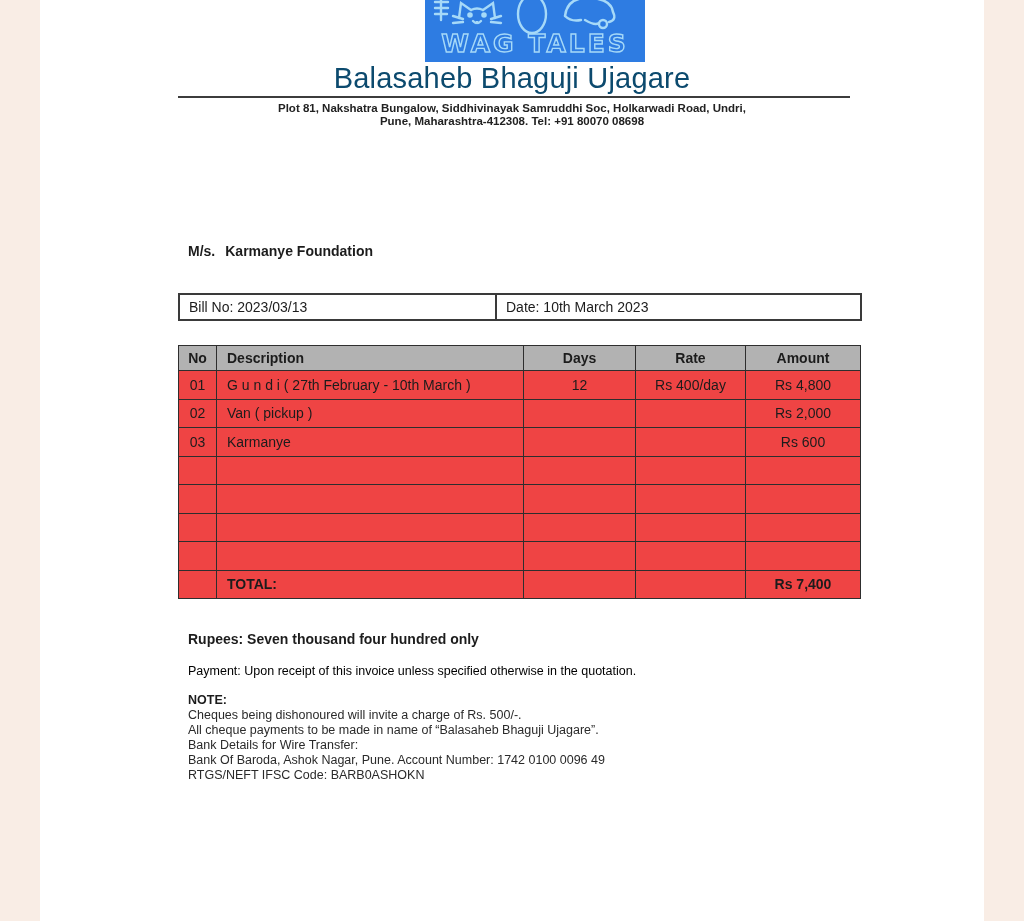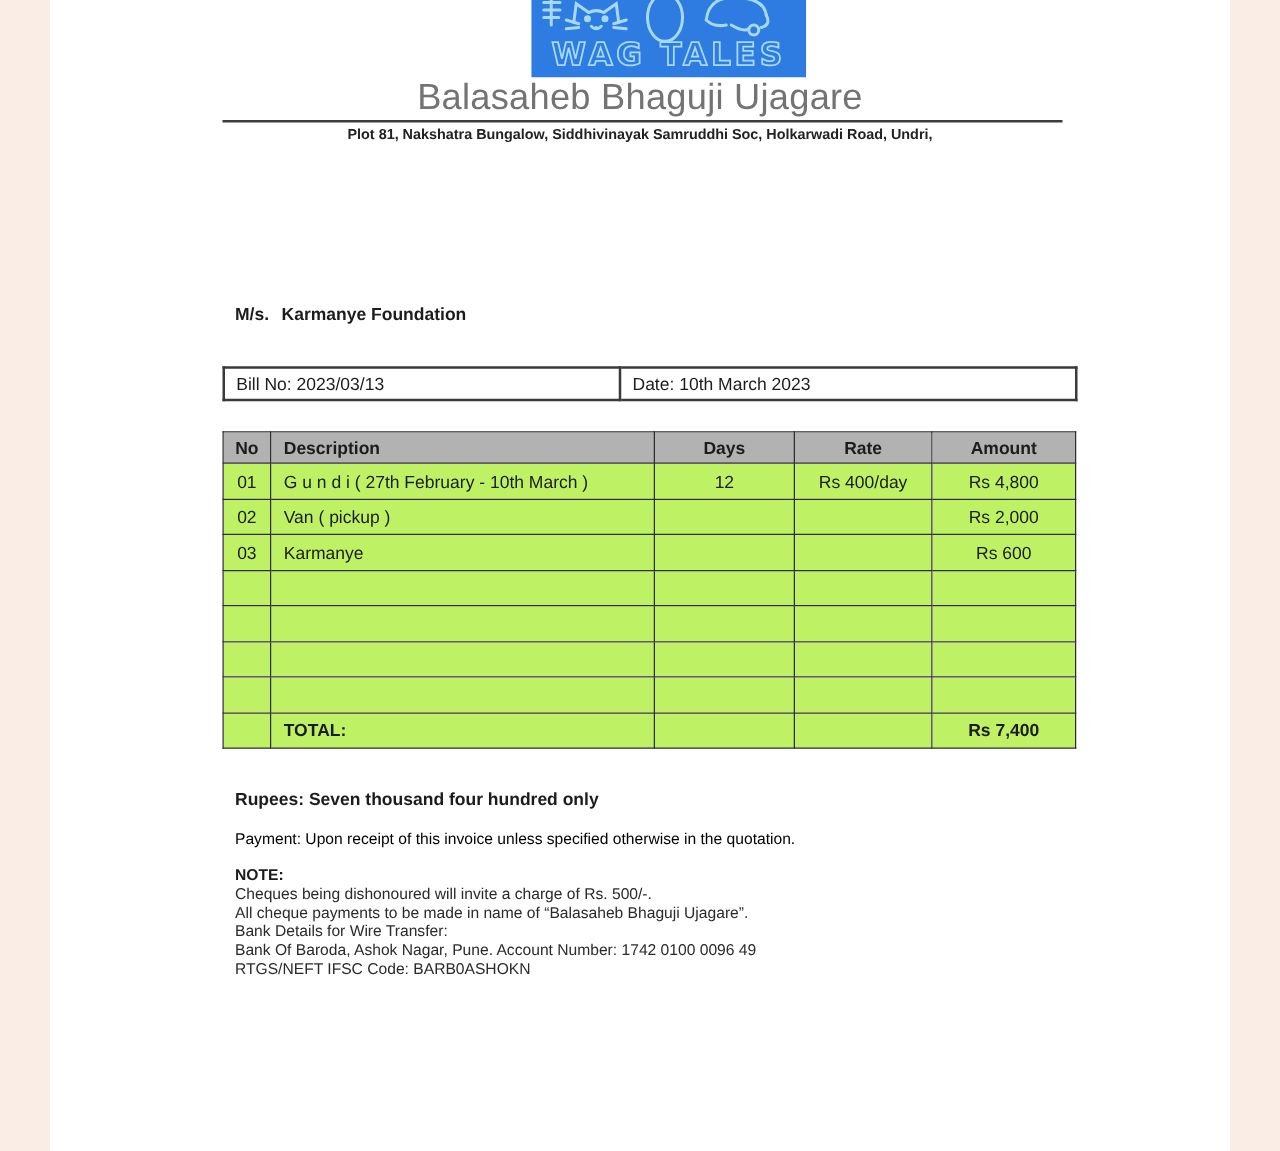--- a/index.html
+++ b/index.html
@@ -11,21 +11,21 @@
   }
   .paper {
     position:absolute; left:40px; top:0; width:944px; height:921px;
     background:#ffffff;
   }
   .logo {
     position:absolute; left:405px; top:0; width:220px; height:62px;margin-left:20px;
   }
   .title {
     position:absolute; left:0; top:62px; width:1024px;
-    text-align:center; font-size:29px; letter-spacing:0.2px; color:#737373;
+    text-align:center; font-size:29px; letter-spacing:0.2px; color:#0c4a6e;
   }
   .rule {
     position:absolute; left:178px; top:96px; width:672px; height:2px;
     background:#3c3c3c;
   }
   .address {
     position:absolute; left:0; top:102px; width:1024px; text-align:center;
     font-weight:bold; font-size:11.5px; line-height:13px; color:#222;
   }
   .client {
@@ -43,21 +43,21 @@
   }
   .items {
     position:absolute; left:178px; top:345px; width:682px;
     font-size:14px; table-layout:fixed;
   }
   .items th, .items td {
     border:1.8px solid #2e2e2e; padding:0; vertical-align:middle;
     overflow:hidden; white-space:nowrap;
   }
   .items th { height:24px; font-weight:bold; text-align:center; }
-  .items td { height:27.5px; text-align:center; background:#bef264; }
+  .items td { height:27.5px; text-align:center; background:#ef4444; }
   .items th.desc, .items td.desc { text-align:left; padding-left:10px;margin-left:40px; }
   .items th.no { text-align:center; }
   .items tr.total-row td { font-weight:bold; }
   .rupees {
     position:absolute; left:188px; top:631px; font-weight:bold; font-size:14px;
   }
   .payment {
     position:absolute; left:188px; top:664px; font-size:12.5px; color:#000000;
   }
   .note {
@@ -105,20 +105,21 @@
       </g>
     </g>
     <text x="110" y="52" text-anchor="middle" font-family="DejaVu Sans, sans-serif" font-size="25" font-weight="bold" letter-spacing="3" fill="none" stroke="#a6d9f8" stroke-width="1.4">WAG TALES</text>
   </svg>
 </div>
 
 <div class="title">Balasaheb Bhaguji Ujagare</div>
 <div class="rule"></div>
 <div class="address">
   <div>Plot 81, Nakshatra Bungalow, Siddhivinayak Samruddhi Soc, Holkarwadi Road, Undri,</div>
+  <div>Pune, Maharashtra-412308. Tel: +91  80070 08698</div>
 </div>
 
 <div class="client">
   <span class="ms">M/s.</span><span>Karmanye Foundation</span>
 </div>
 
 <table class="bill-table">
   <colgroup>
       <col style="width:317px">
       <col style="width:365px">

